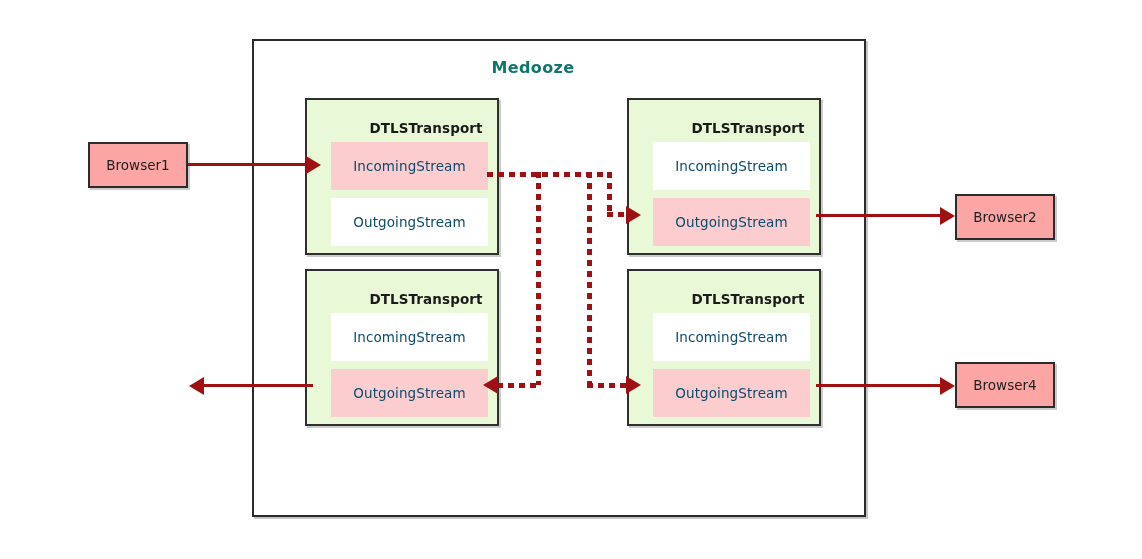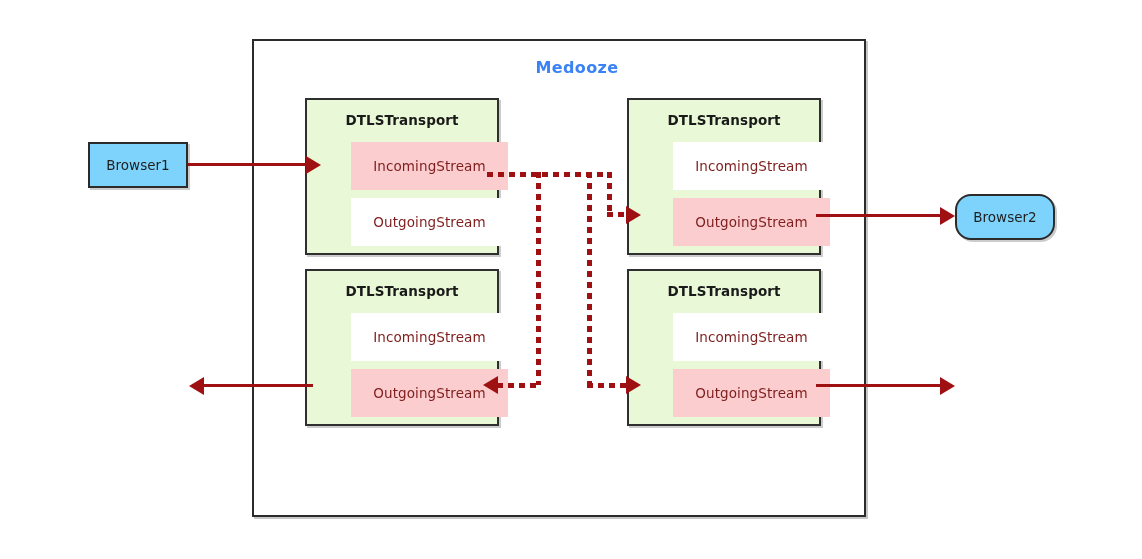--- a/index.html
+++ b/index.html
@@ -30,69 +30,68 @@
     box-sizing: border-box;
     box-shadow: 2px 2px 0 rgba(0,0,0,0.22);
   }
   .medooze-title {
     left: 252px;
     top: 58px;
     width: 562px;
     text-align: center;
     font-size: 16px;
     font-weight: bold;
-    color: #3b82f6;
+    color: #0f766e;
     letter-spacing: 0.4px;
-    margin-left: 44px;
   }
 
   
   .transport {
     width: 194px;
     height: 157px;
     background: #e9f8d6;
     border: 2px solid #2f2f2f;
     box-sizing: border-box;
     box-shadow: 2px 2px 0 rgba(0,0,0,0.20);
   }
   .transport-title {
     position: absolute;
     left: 0;
-    top: 12px;
+    top: 20px;
     width: 100%;
     text-align: center;
     font-size: 13.5px;
     font-weight: bold;
     color: #1a1a1a;
     letter-spacing: 0.1px;
+    padding-left: 24px;
   }
   .stream {
     position: absolute;
     left: 24px;
     width: 157px;
     height: 48px;
     box-sizing: border-box;
     display: flex;
     align-items: center;
     justify-content: center;
     font-size: 13.5px;
-    color: #7f1d1d;
+    color: #0c4a6e;
     letter-spacing: 0.1px;
-    margin-left: 20px;
   }
   .stream.slot-top    { top: 42px; }
   .stream.slot-bottom { top: 98px; text-align: right; }
   .stream.active   { background: #fbcdcf; }
   .stream.inactive { background: #ffffff; }
 
   
   .browser {
     width: 100px;
     height: 46px;
-    background: #7dd3fc;
+    background: #fca5a5;
     border: 2px solid #2b2b2b;
     box-sizing: border-box;
     display: flex;
     align-items: center;
     justify-content: center;
     font-size: 13.5px;
     color: #1f1f1f;
     box-shadow: 2px 2px 0 rgba(0,0,0,0.20);
   }
 
@@ -153,25 +152,28 @@
   <div class="abs transport" style="left:627px; top:269px;">
     <div class="transport-title">DTLSTransport</div>
     <div class="stream slot-top inactive">IncomingStream</div>
     <div class="stream slot-bottom active">OutgoingStream</div>
   </div>
 
   <div class="abs browser" style="left:88px; top:142px;">
     <span>Browser1</span>
   </div>
 
-  <div class="abs browser" style="left:955px; top:194px;border-radius:16px;">
+  <div class="abs browser" style="left:955px; top:194px;">
     <span>Browser2</span>
   </div>
 
 
+  <div class="abs browser" style="left:955px; top:362px;">
+    <span>Browser4</span>
+  </div>
 
   <div class="abs line-h" style="left:188px; top:163px; width:124px;"></div>
   <div class="abs arrow-head arrow-right" style="left:306px; top:156px;"></div>
 
   <div class="abs line-h" style="left:816px; top:214px; width:128px;"></div>
   <div class="abs arrow-head arrow-right" style="left:940px; top:207px;"></div>
 
   <div class="abs line-h" style="left:203px; top:384px; width:110px;"></div>
   <div class="abs arrow-head arrow-left" style="left:189px; top:377px;"></div>
 

